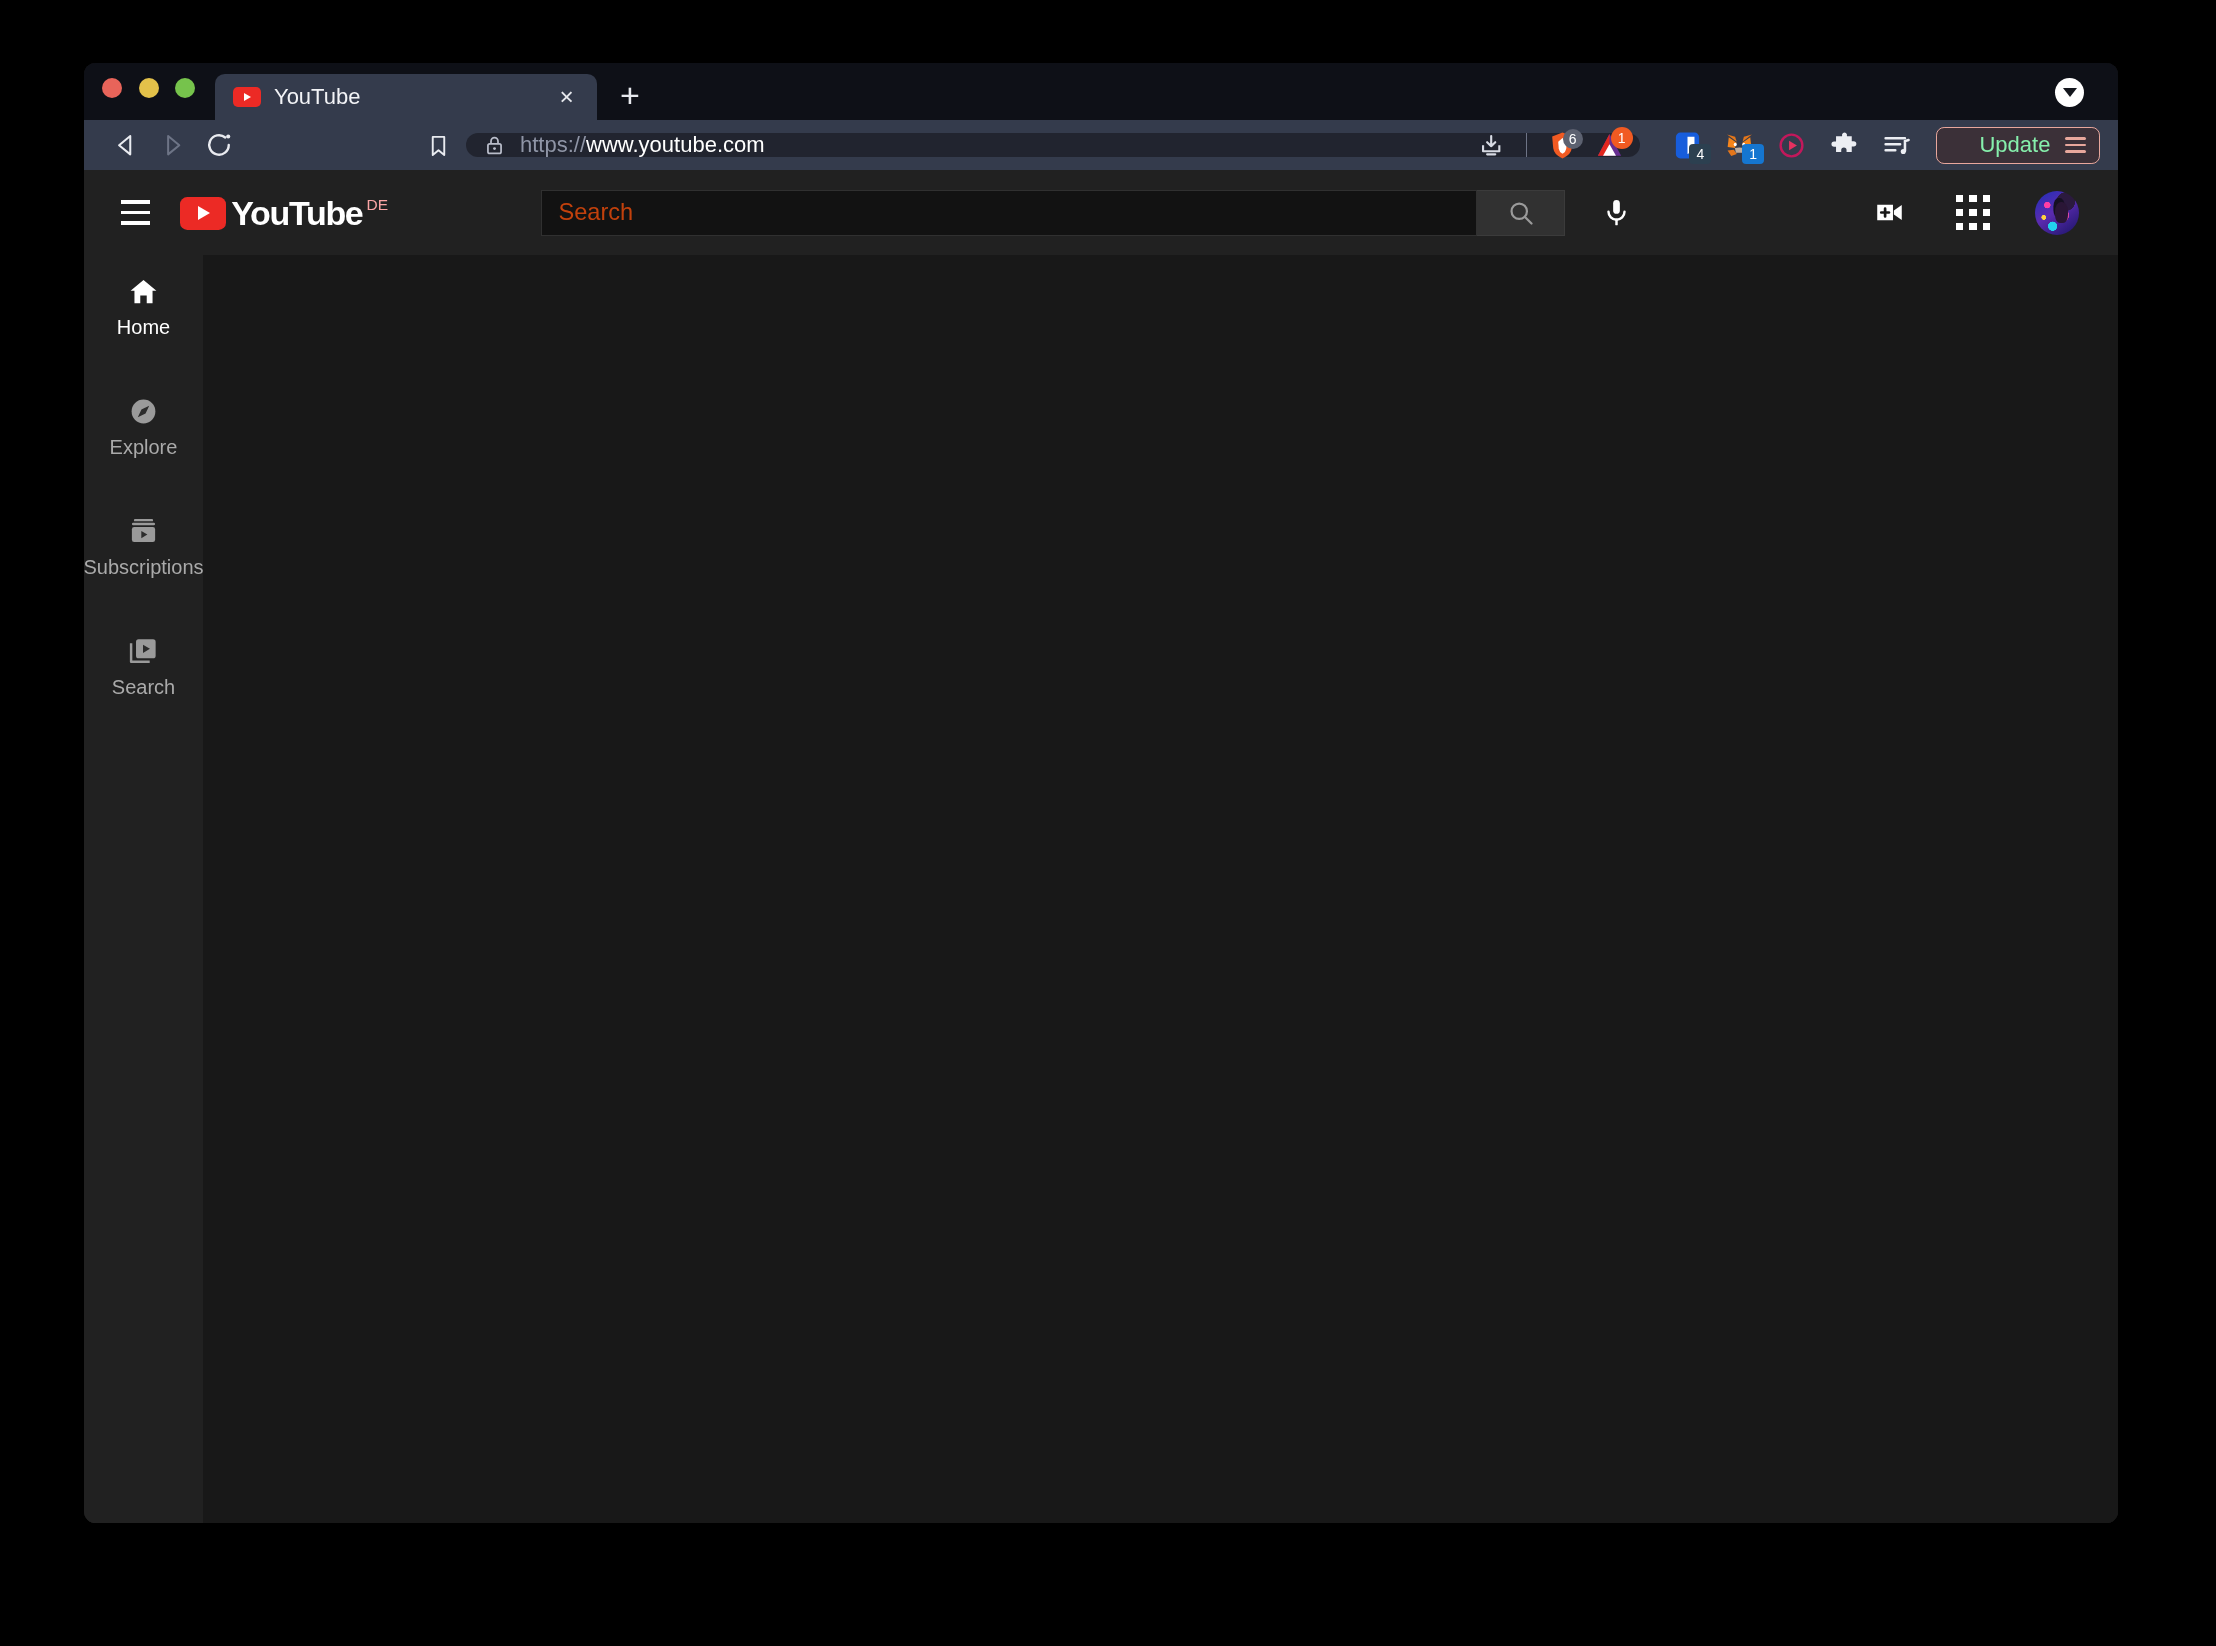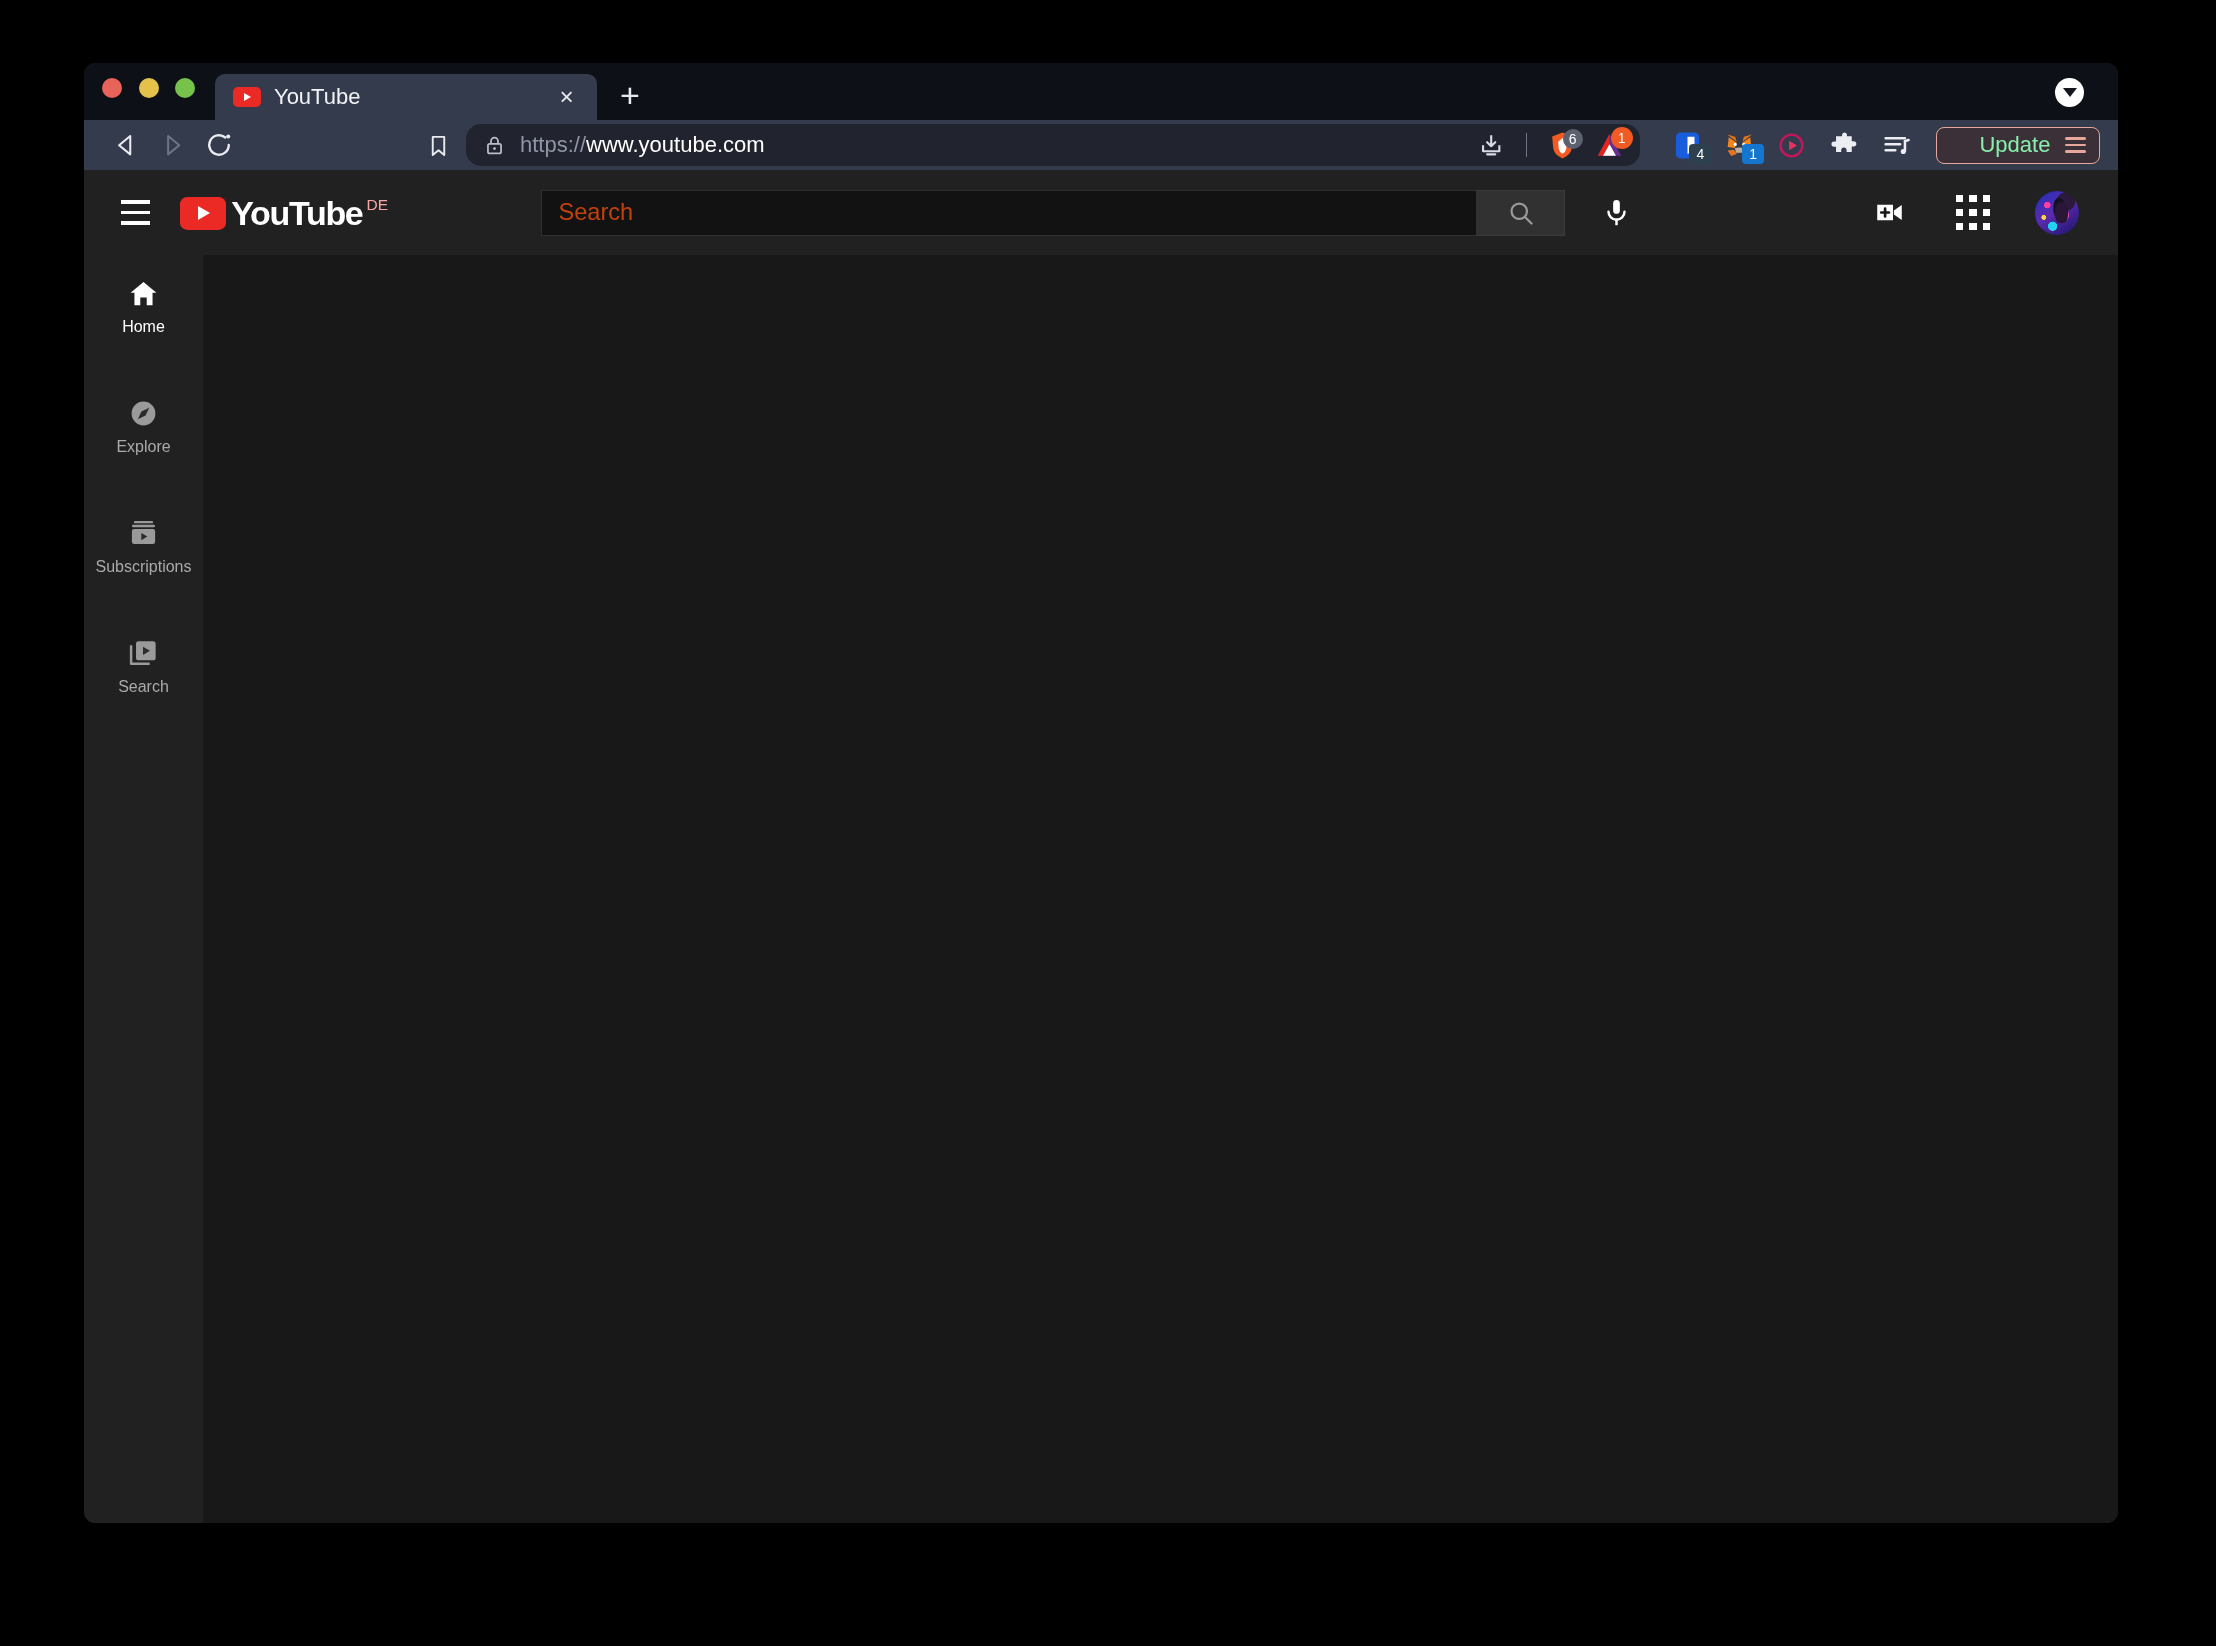--- a/index.html
+++ b/index.html
@@ -101,21 +101,21 @@
     display: flex; align-items: center; justify-content: center;
   }
   .bookmark-btn {
     width: 46px; height: 36px;
     display: flex; align-items: center; justify-content: center;
     margin-left: 174px;
   }
 
   .urlbar {
     flex: 1;
-    height: 42px;
+    height: 24px;
     background: #21242f;
     border-radius: 15px;
     display: flex; align-items: center;
     padding: 0 8.1px 0 18px;
     margin: 0 4.9px;
     min-width: 0;
   }
   .url-text {
     flex: 1; margin-left: 14.6px;
     font-size: 22px; color: #ffffff;
@@ -223,21 +223,21 @@
   .yt-sidebar {
     width: 119px; background: #212121;
     padding-top: 11.4px;
     flex: none;
   }
   .side-item {
     width: 100%; height: 81px;
     display: flex; flex-direction: column;
     align-items: center; justify-content: center; gap: 9.8px;
   }
-  .side-item .label { font-size: 16px; line-height: 1; }
+  .side-item .label { font-size: 20px; line-height: 1; }
   .side-item.active .label { color: #ffffff; }
   .side-item .label { color: #aaaaaa; }
   .side-spacer { height: 39px; }
   .yt-content { flex: 1; background: #181818; }
 
   svg { display: block; }
 </style>
 </head>
 <body>
 

